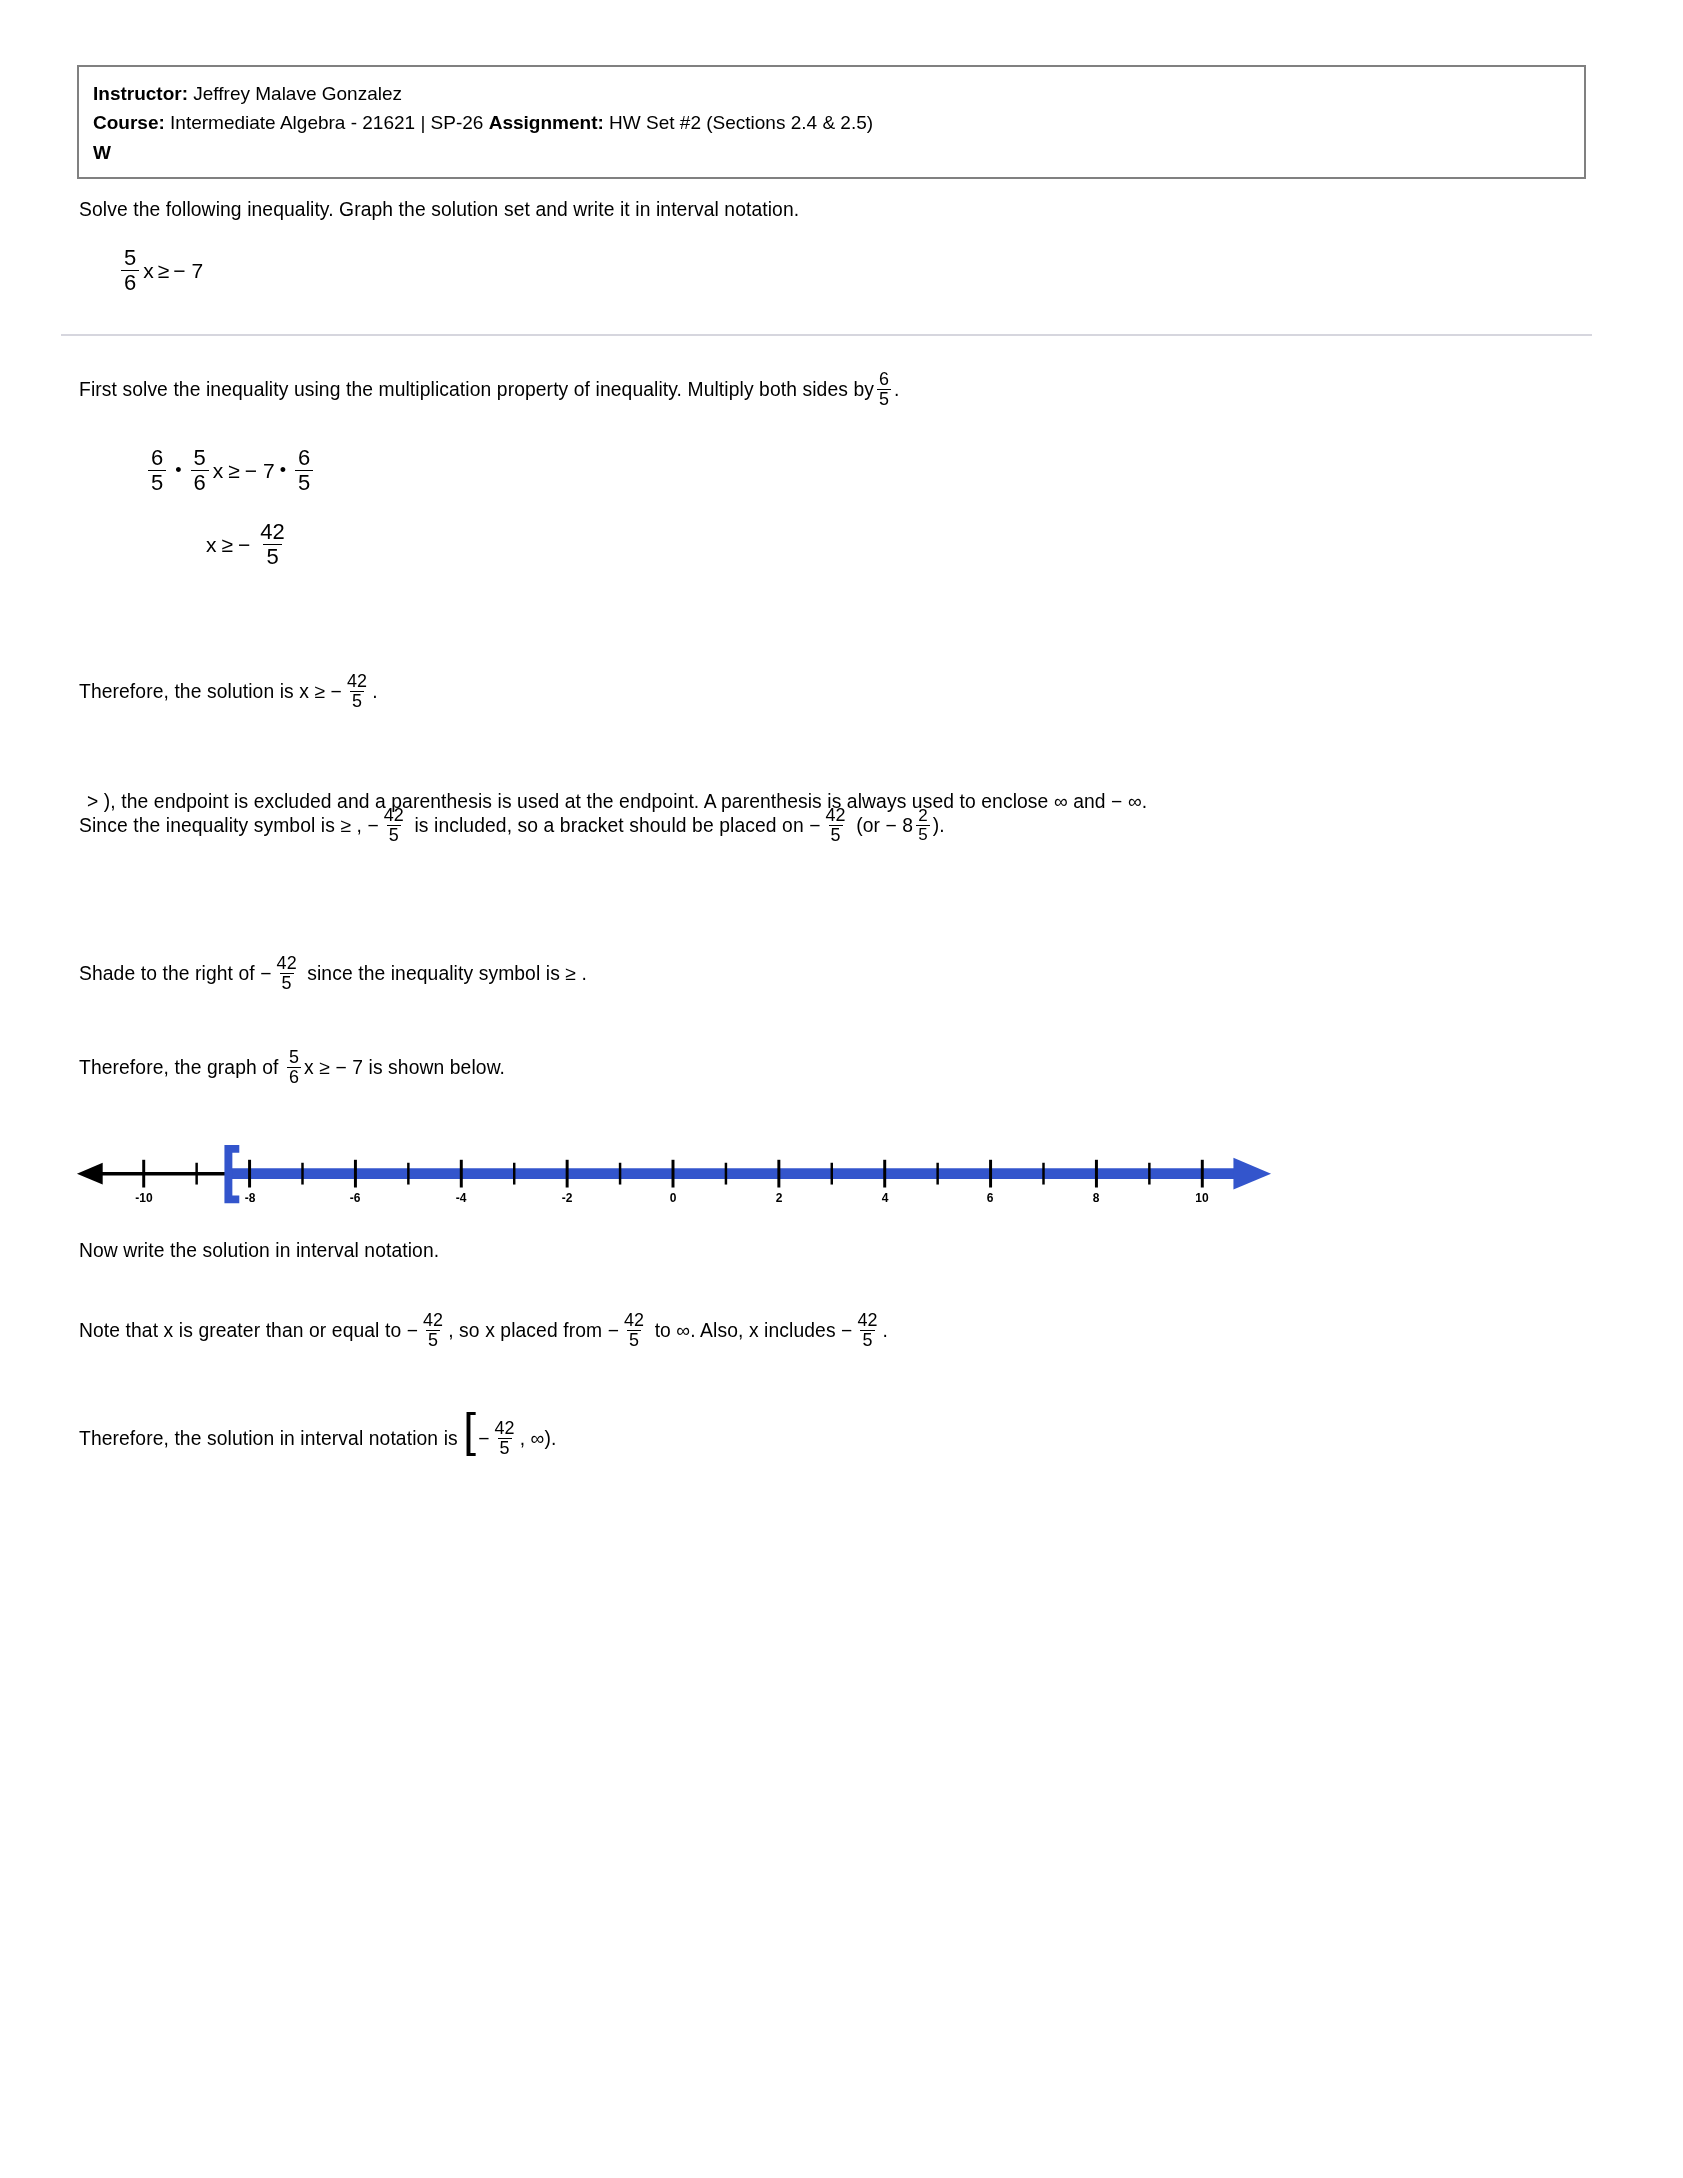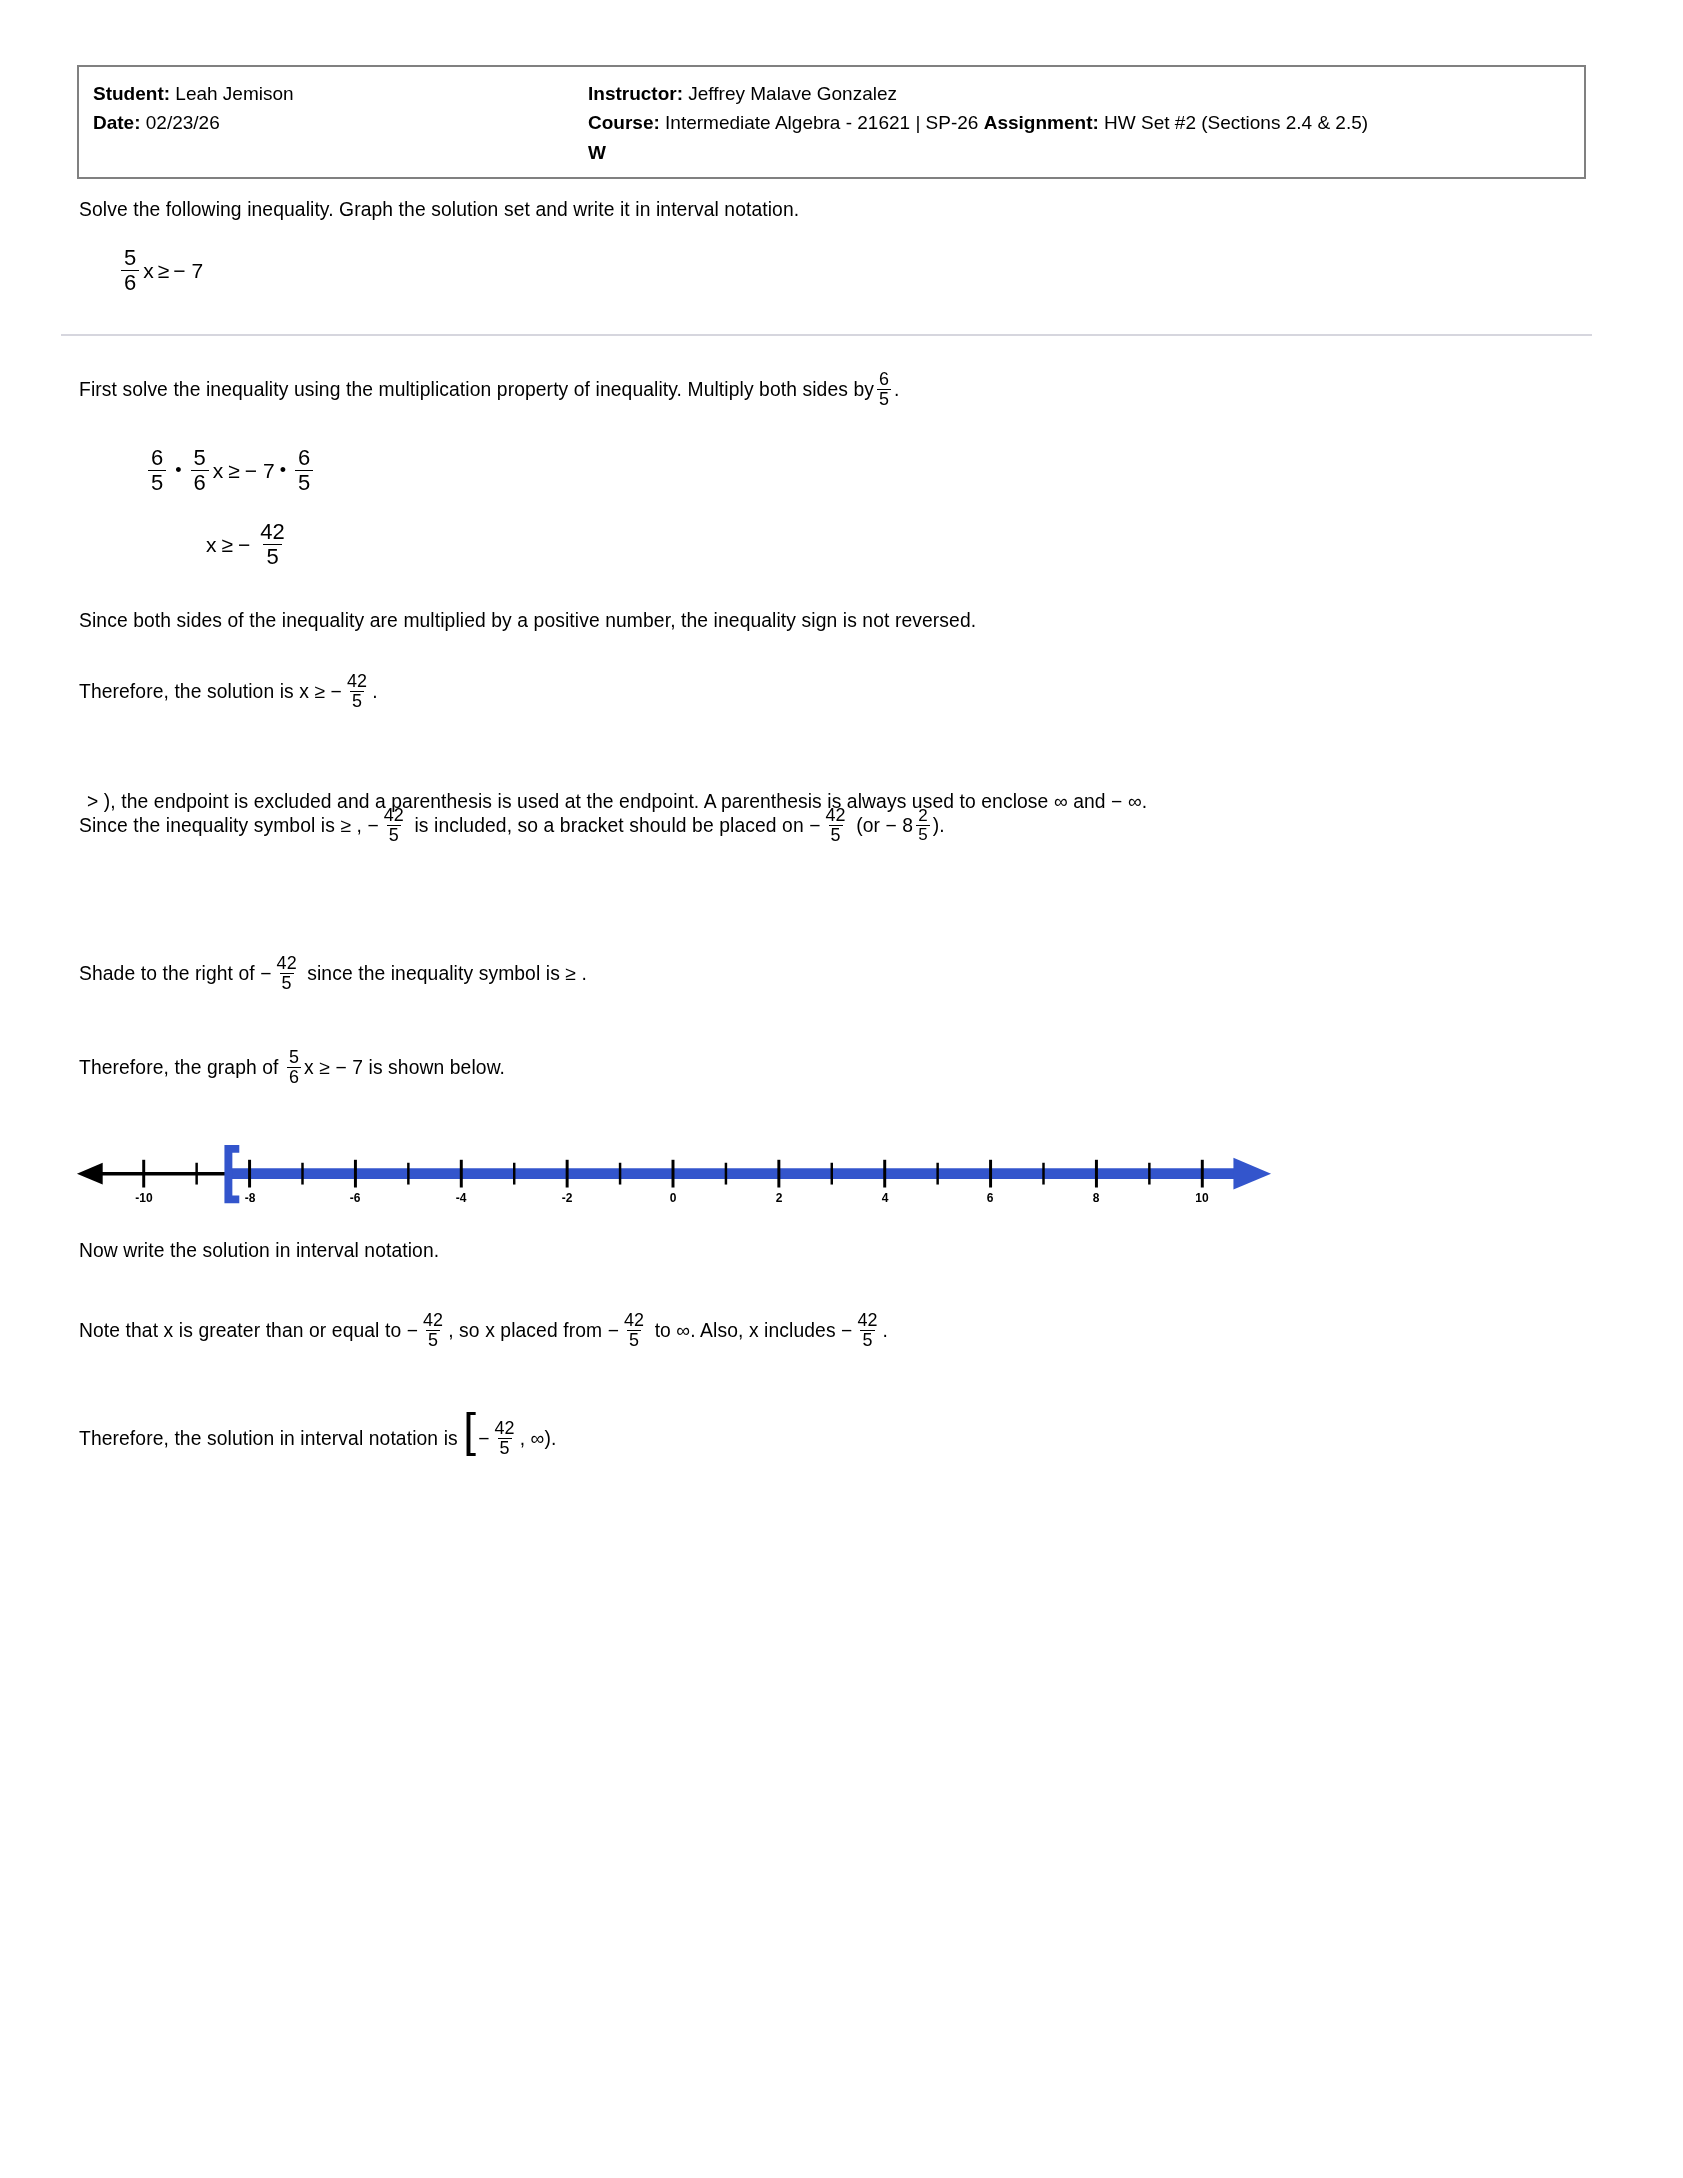--- a/index.html
+++ b/index.html
@@ -140,30 +140,20 @@
     top: 1px;
     margin-right: 2px;
   }
 </style>
 </head>
 <body>
 
 <div class="page">
 
   <div class="header-box">
-    <div class="hdr-left">
-      <div class="hdr-line">
-        <span class="b">Student:</span>
-        <span>Leah Jemison</span>
-      </div>
-      <div class="hdr-line">
-        <span class="b">Date:</span>
-        <span>02/23/26</span>
-      </div>
-    </div>
     <div class="hdr-right">
       <div class="hdr-line">
         <span class="b">Instructor:</span>
         <span>Jeffrey Malave Gonzalez</span>
       </div>
       <div class="hdr-line">
         <span class="b">Course:</span>
         <span>Intermediate Algebra - 21621 | SP-26</span>
         <span class="b">Assignment:</span>
         <span>HW Set #2 (Sections 2.4 &amp; 2.5)</span>
@@ -224,21 +214,20 @@
       <span>x</span>
       <span style="padding:0 5px;">≥</span>
       <span style="padding-right:3px;">−</span>
       <span class="bigfrac">
         <span class="num">42</span>
         <span class="den">5</span>
       </span>
     </span>
   </div>
 
-  <div class="para" style="left:79px; top:607px; width:1445px;">Since both sides of the inequality are multiplied by a positive number, the inequality sign is not reversed.</div>
 
   <div class="para" style="left:79px; top:673px; width:1445px;">
     <span>Therefore, the solution is x ≥ −</span><span class="frac">
         <span class="num">42</span>
         <span class="den">5</span>
       </span><span>.</span>
   </div>
 
   <div class="para" style="left:87px; top:788px; width:1515px;">&gt; ), the endpoint is excluded and a parenthesis is used at the endpoint. A parenthesis is always used to enclose ∞ and − ∞.</div>
 

